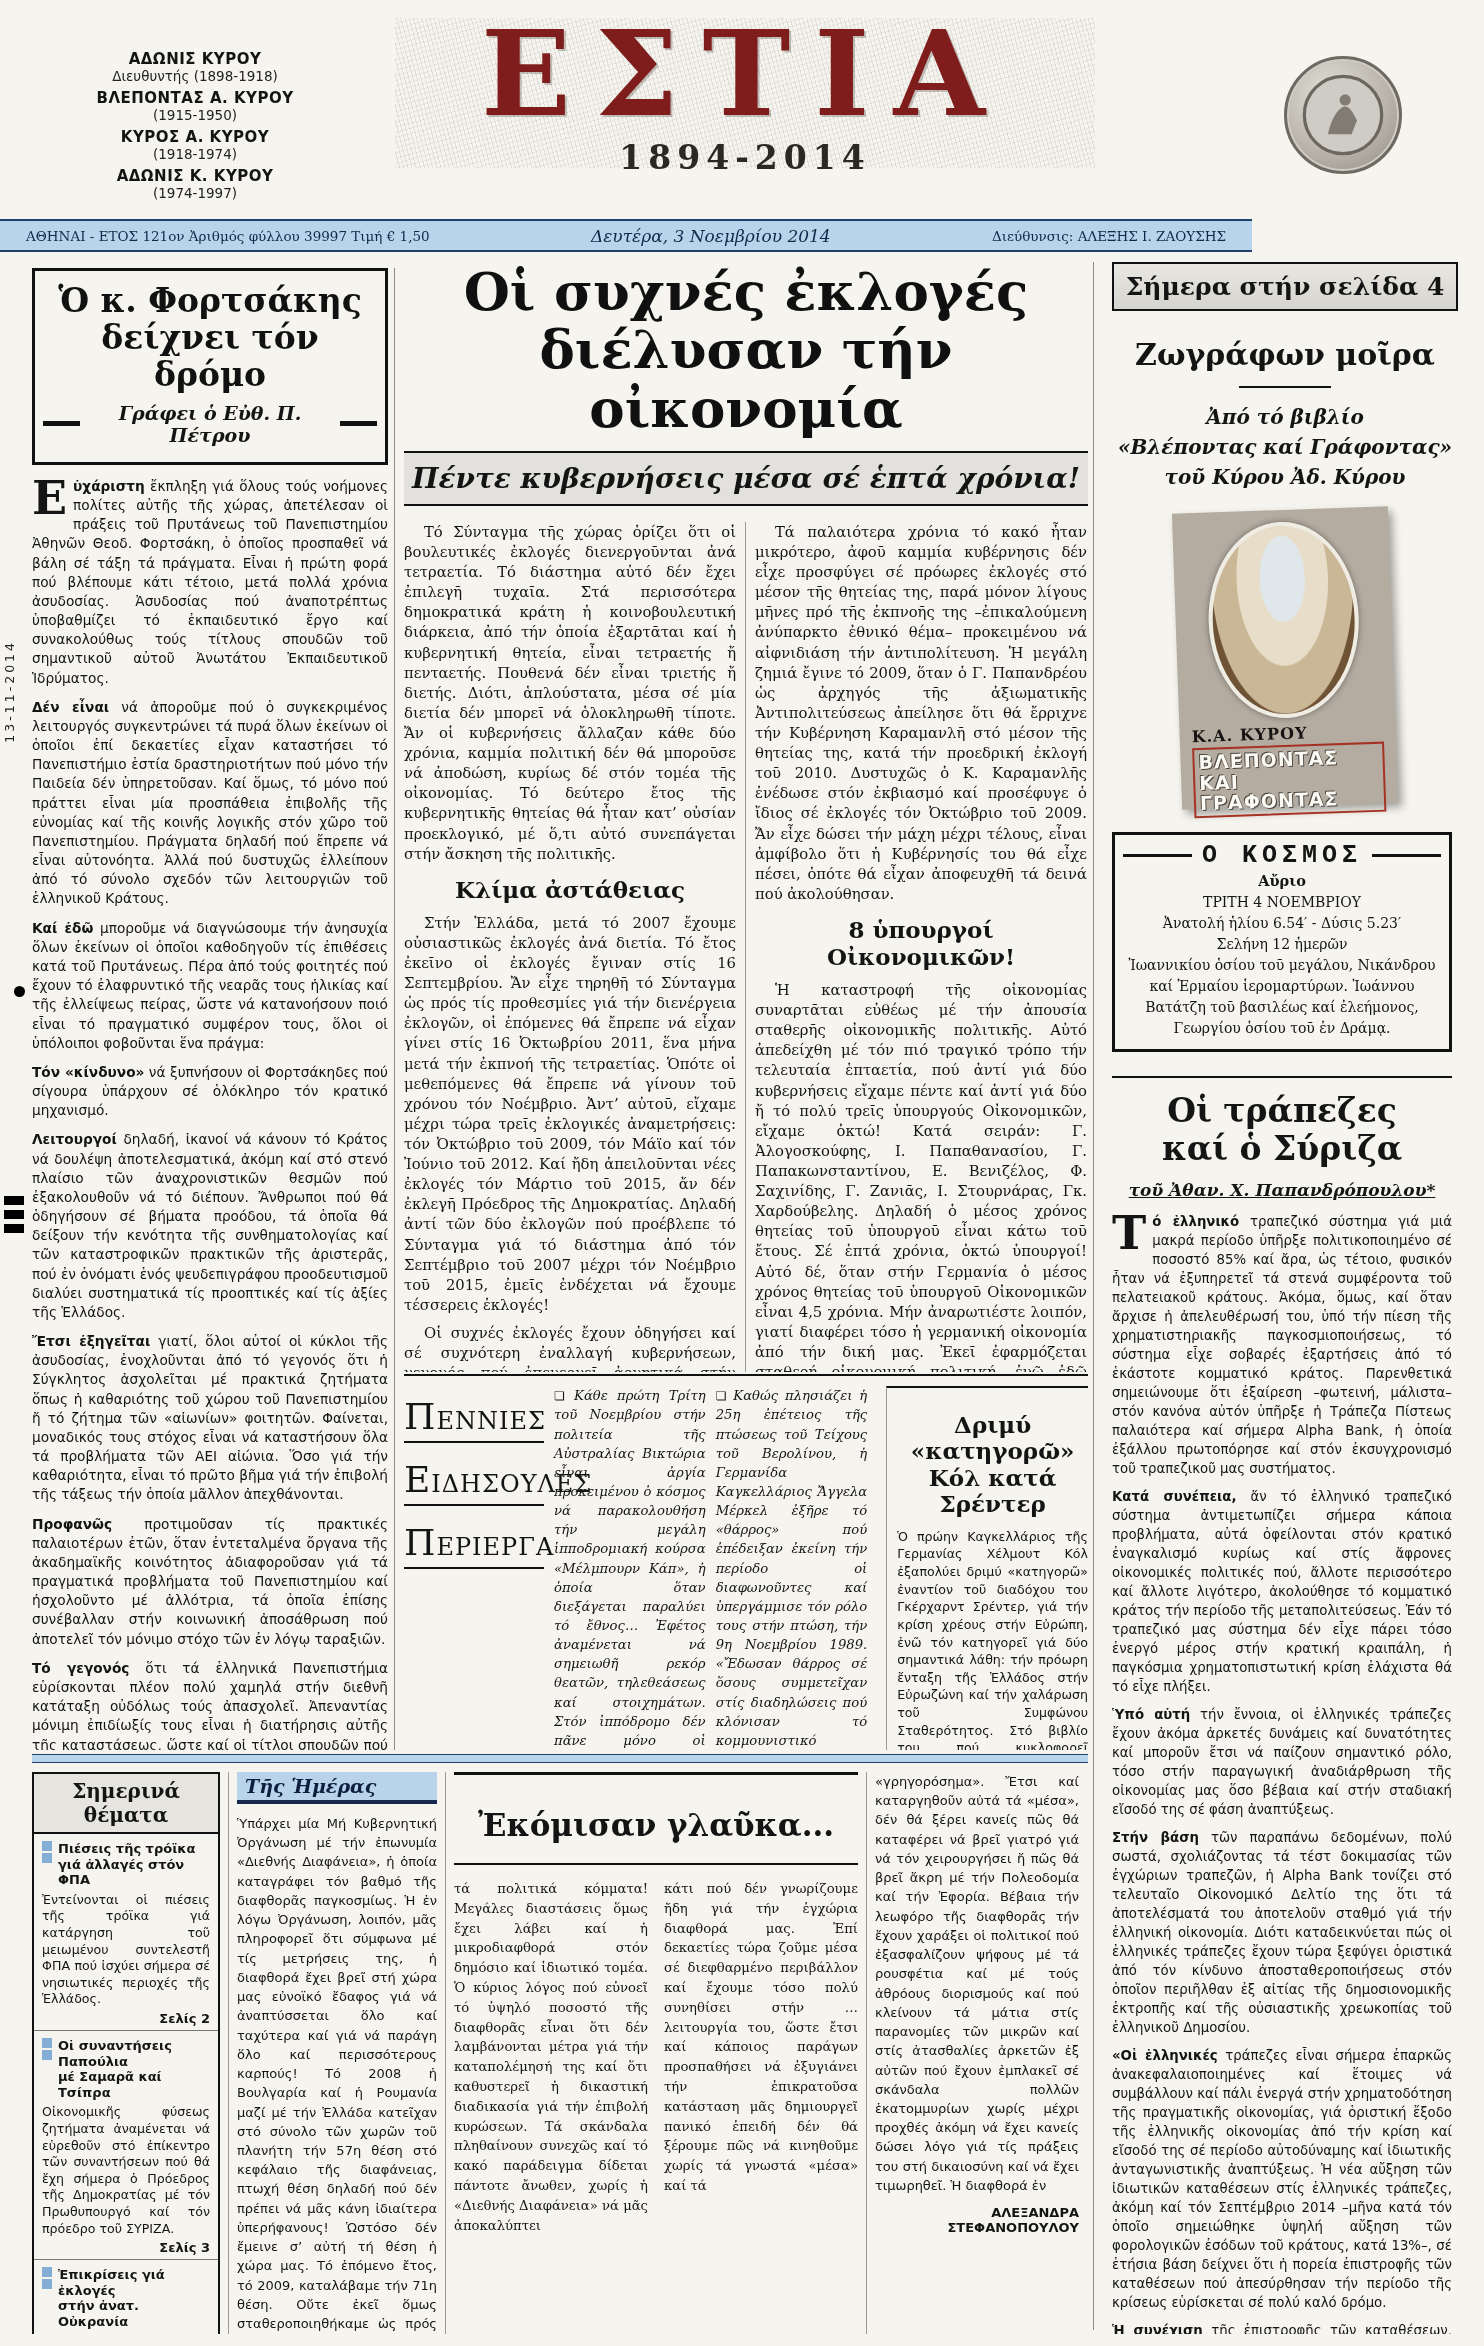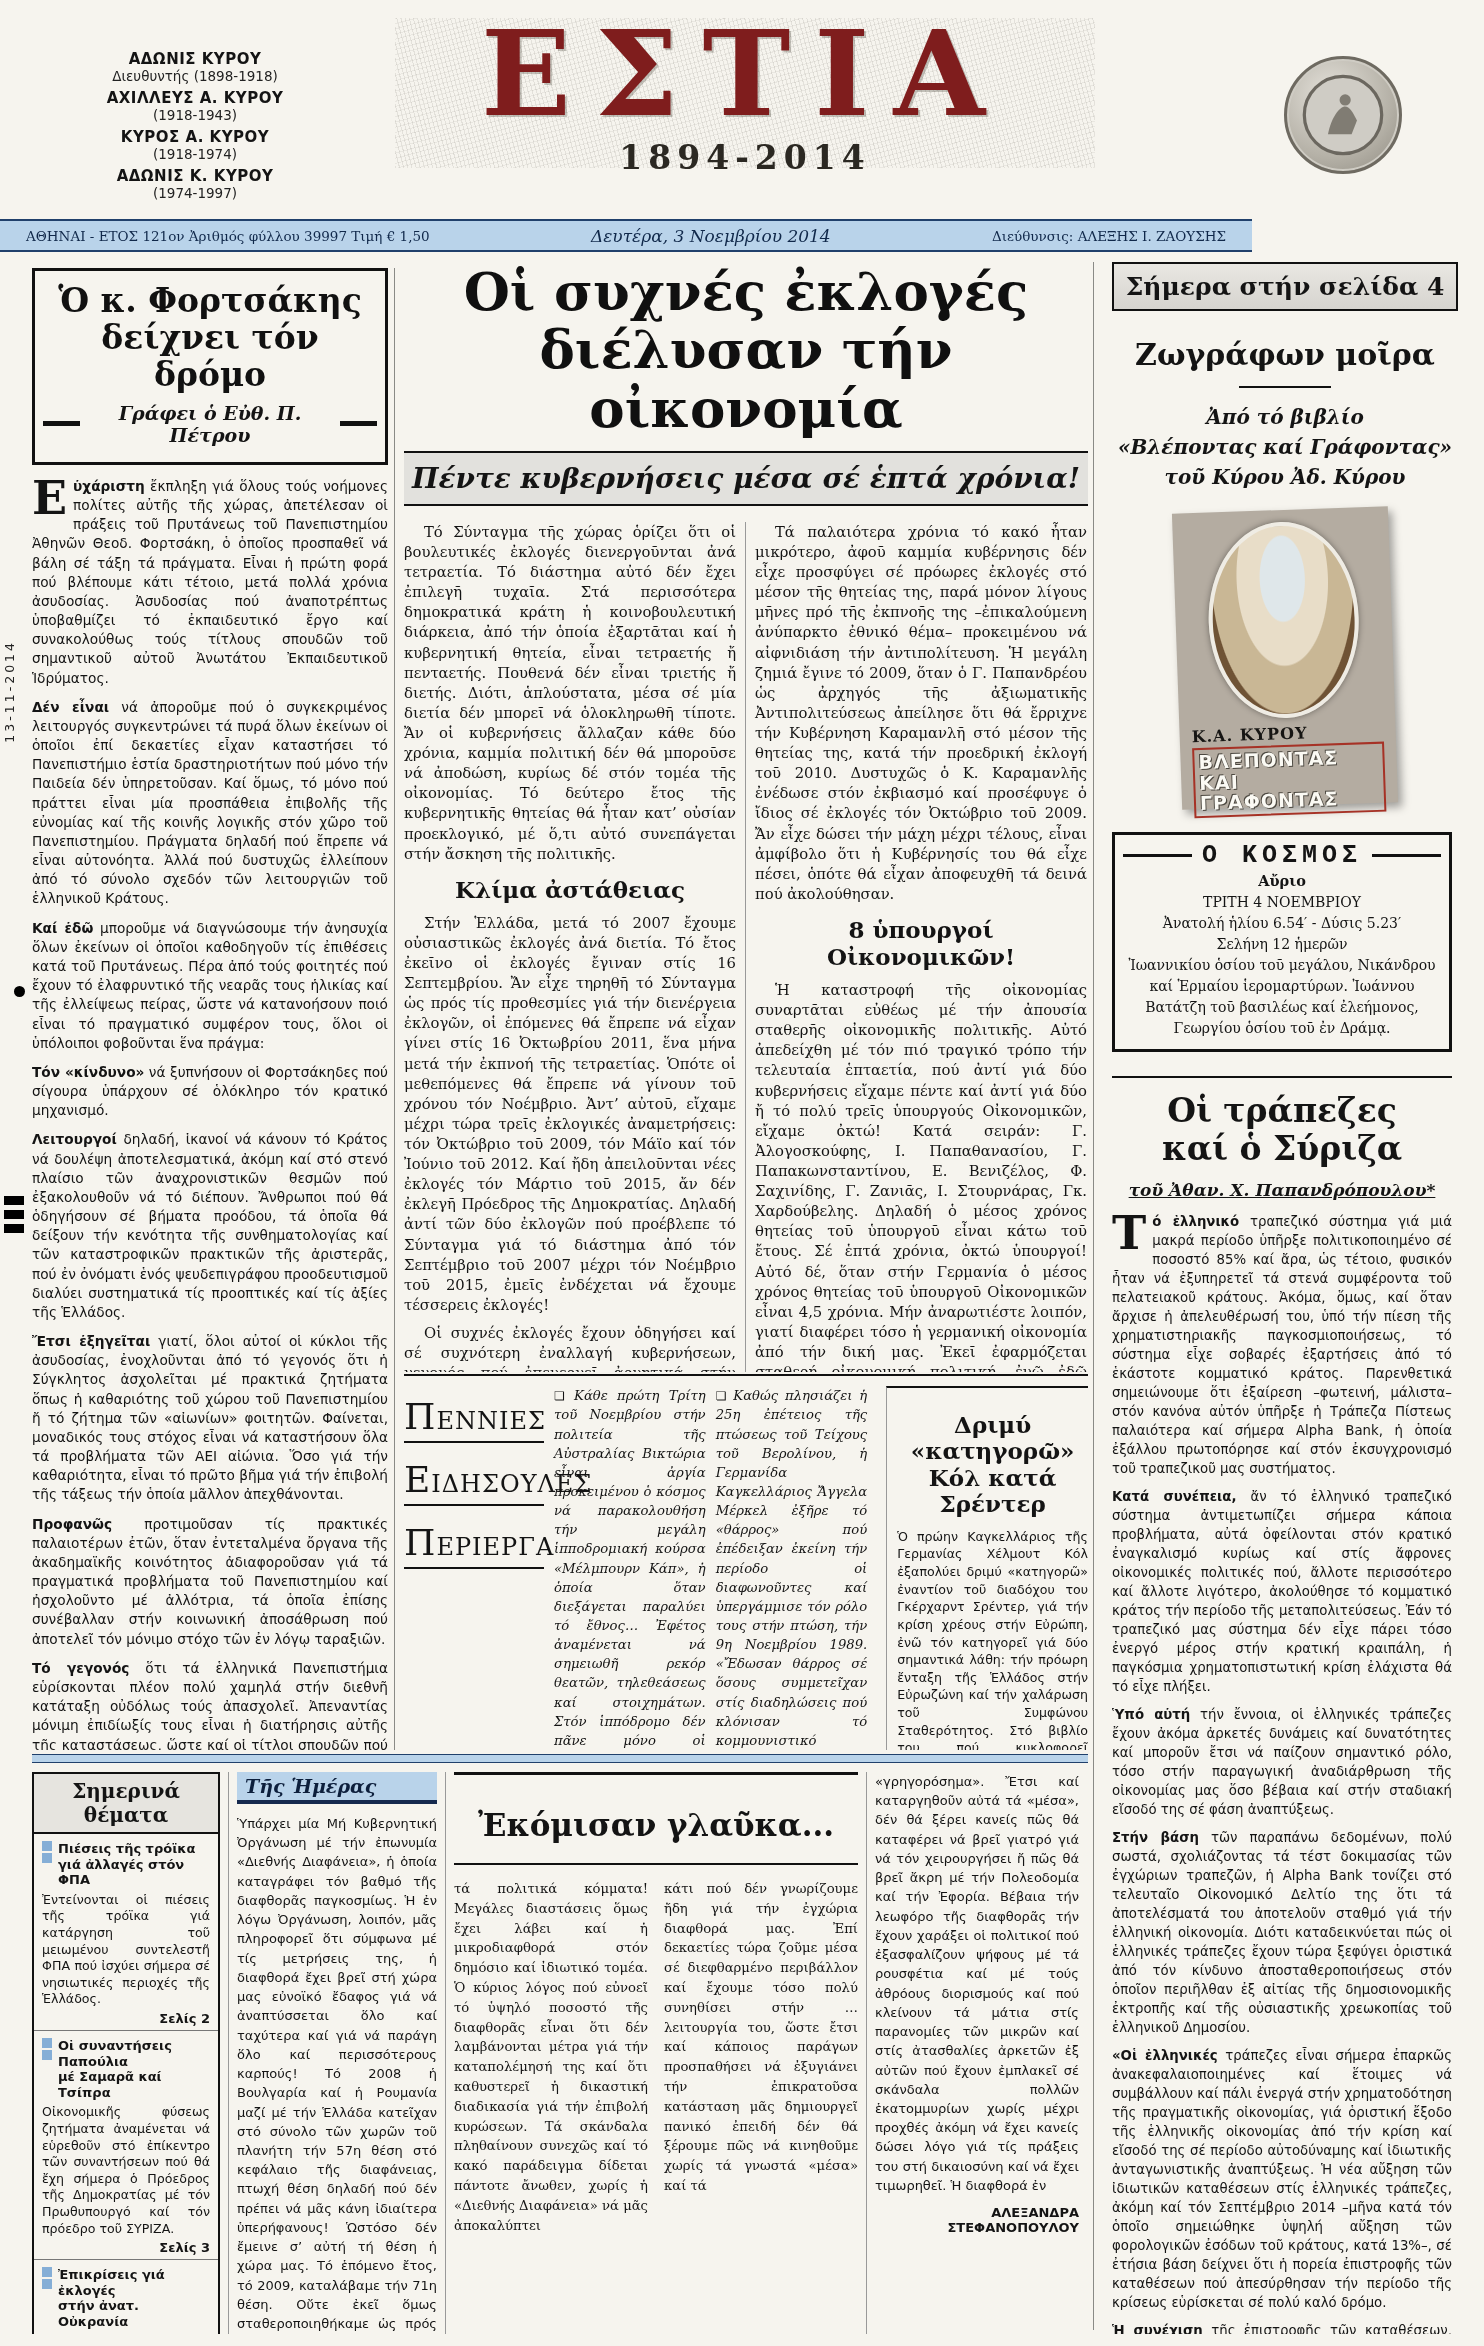--- a/index.html
+++ b/index.html
@@ -144,22 +144,22 @@
     text-decoration:underline; margin:12px 0 12px; }
   .banks p { font-size:13.3px; line-height:1.43; text-align:justify; margin-bottom:9px; }
 </style>
 </head>
 <body>
 
 <div id="header">
   <div class="directors">
     <div class="dname">ΑΔΩΝΙΣ ΚΥΡΟΥ</div>
     <div class="ddates">Διευθυντής (1898-1918)</div>
-    <div class="dname">ΑΧΙΛΛΕΥΣ Α. ΚΥΡΟΥ</div>
-    <div class="ddates">(1918-1943)</div>
+    <div class="dname">ΒΛΕΠΟΝΤΑΣ Α. ΚΥΡΟΥ</div>
+    <div class="ddates">(1915-1950)</div>
     <div class="dname">ΚΥΡΟΣ Α. ΚΥΡΟΥ</div>
     <div class="ddates">(1918-1974)</div>
     <div class="dname">ΑΔΩΝΙΣ Κ. ΚΥΡΟΥ</div>
     <div class="ddates">(1974-1997)</div>
   </div>
   <div class="masthead-wrap">
     <div class="masthead-bg"></div>
     <div class="masthead-title">ΕΣΤΙΑ</div>
     <div class="masthead-years">1894-2014</div>
   </div>

